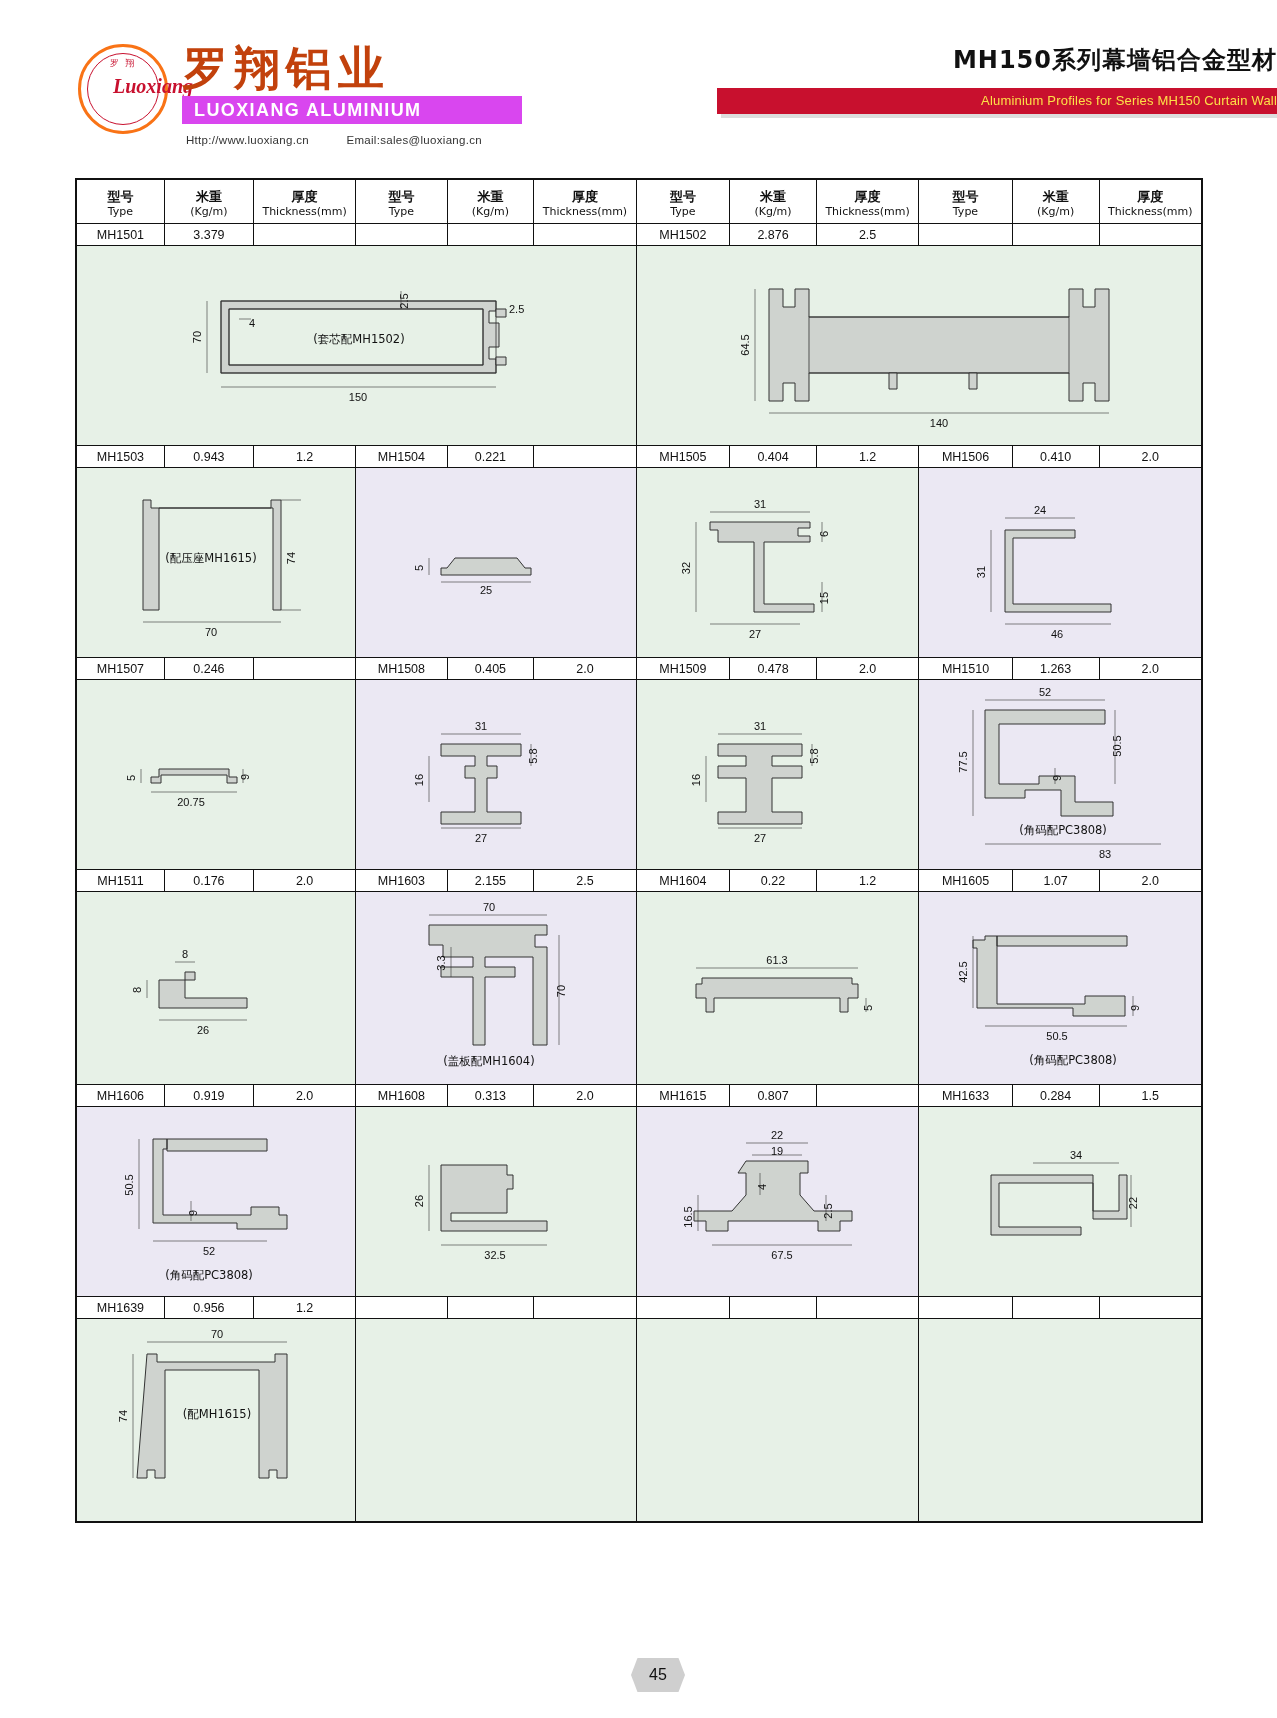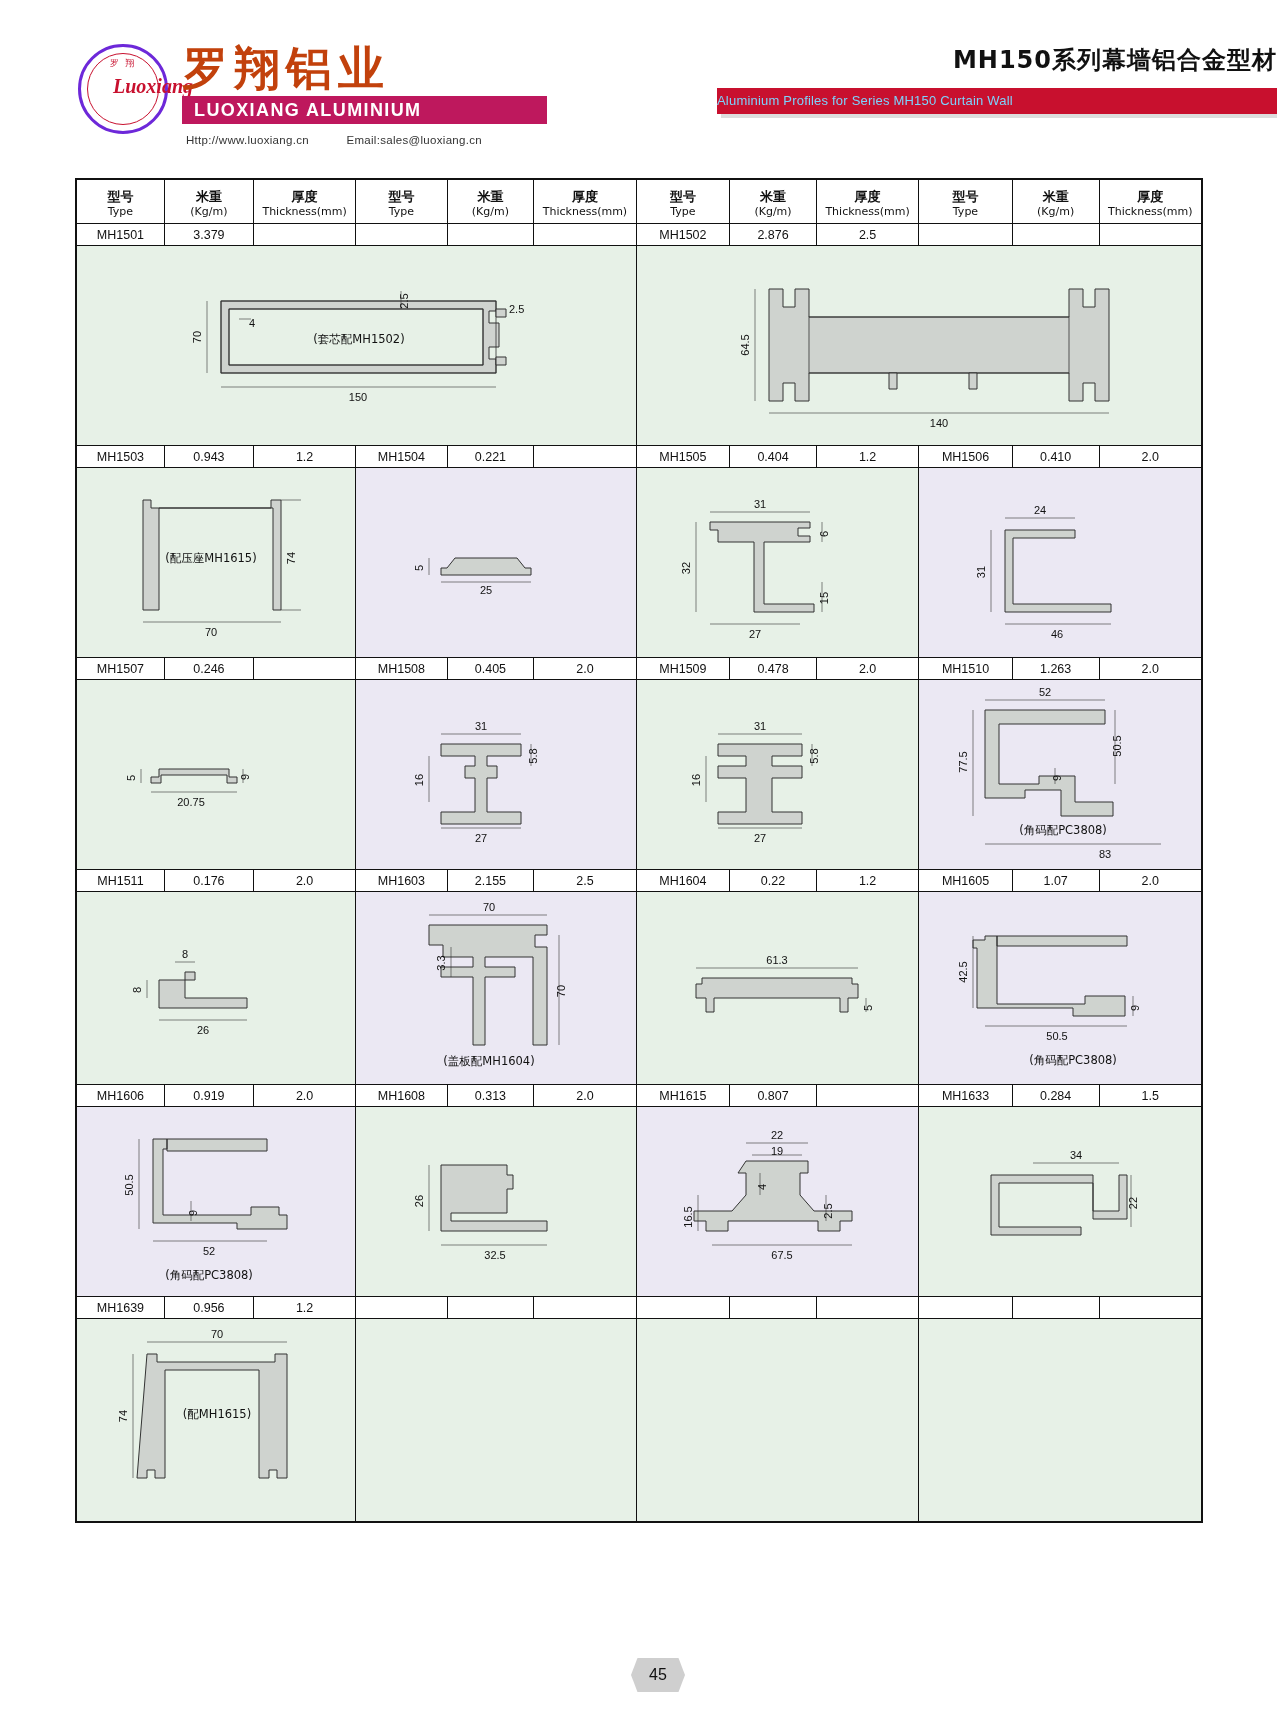--- a/index.html
+++ b/index.html
@@ -10,21 +10,21 @@
     color:#111;
     position:relative;
     overflow:hidden;
   }
 
   
   .header{position:relative;height:160px;}
   .logo-block{position:absolute;left:78px;top:38px;width:600px;}
   .logo-seal{
     position:absolute;left:0;top:6px;width:84px;height:84px;border-radius:50%;
-    border:3px solid #6d28d9;background:#fff;
+    border:3px solid #f97316;background:#fff;
   }
   .logo-seal .seal-inner{
     position:absolute;left:6px;top:6px;right:6px;bottom:6px;border-radius:50%;
     border:1px solid #c8102e;
   }
   .seal-top{
     position:absolute;top:10px;left:0;right:0;text-align:center;
     font-size:9px;color:#c8102e;letter-spacing:2px;
   }
   .seal-script{
@@ -33,22 +33,21 @@
     font-size:20px;color:#c8102e;margin-left:32px;
   }
   .brand-cn{
     position:absolute;left:104px;top:0px;
     font-family:Liberation Serif, serif;
     font-weight:bold;font-size:46px;letter-spacing:6px;color:#c2410c;
     white-space:nowrap;
   }
   .brand-en-bar{
     position:absolute;left:104px;top:58px;width:340px;height:28px;
-    background:#be185d;
-    padding-left:25px;
+    background:#d946ef;
   }
   .brand-en{
     position:absolute;left:12px;top:4px;color:#fff;font-weight:bold;
     font-size:18px;letter-spacing:1.4px;
   }
   .contact{
     position:absolute;left:108px;top:96px;font-size:11.5px;color:#333;
     letter-spacing:.3px;
   }
   .contact span{margin-right:34px;}
@@ -56,21 +55,21 @@
   .title-block{position:absolute;right:0;top:44px;width:720px;text-align:right;}
   .title-cn{
     font-family:"DejaVu Sans", sans-serif;
     font-size:24px;font-weight:bold;color:#111;letter-spacing:1px;
   }
   .title-en-bar{
     margin-top:12px;height:26px;background:#c8102e;position:relative;
     margin-left:160px;box-shadow:4px 4px 0 #ddd;
   }
   .title-en{
-    color:#7dd3fc;font-size:13px;line-height:26px;text-align:left;letter-spacing:.2px;
+    color:#fde047;font-size:13px;line-height:26px;text-align:right;letter-spacing:.2px;
   }
 
   
   .sheet{
     position:absolute;left:75px;top:178px;width:1128px;
     border:1.5px solid #111;
     box-sizing:border-box;
   }
   table{border-collapse:collapse;width:100%;table-layout:fixed;}
   td{border:1px solid #111;box-sizing:border-box;}

